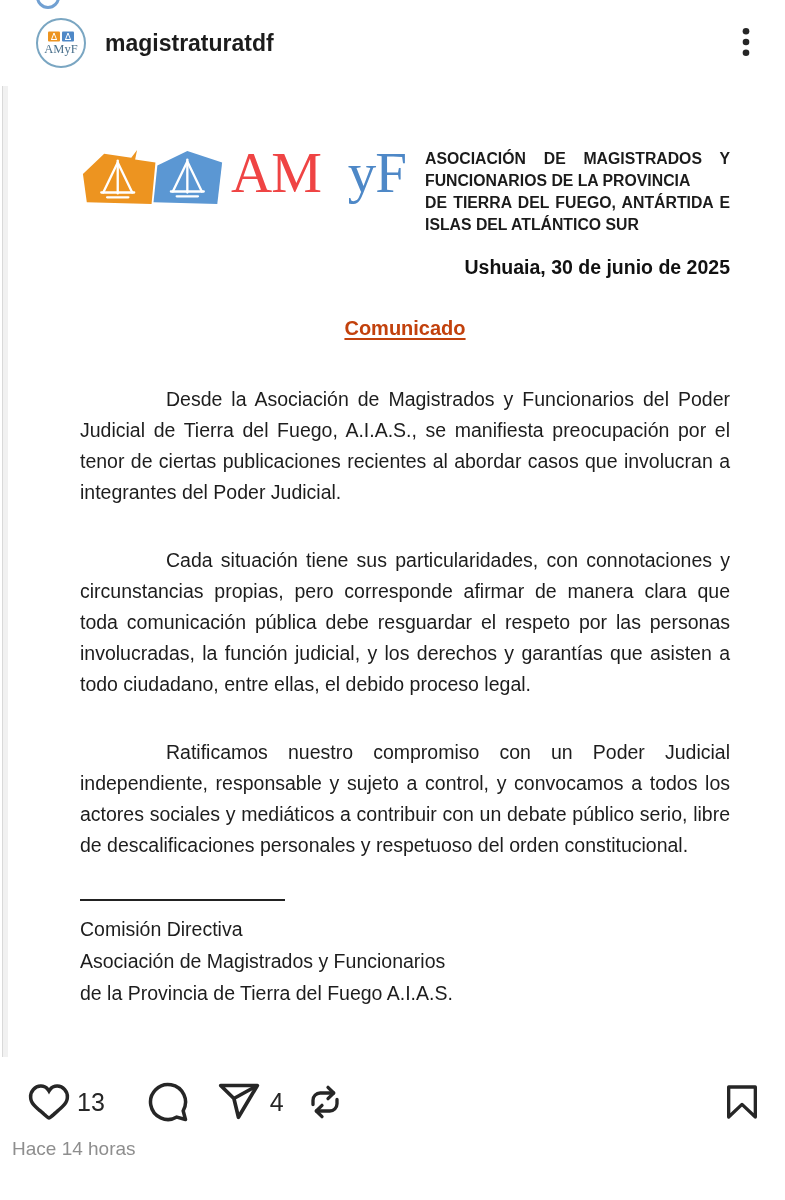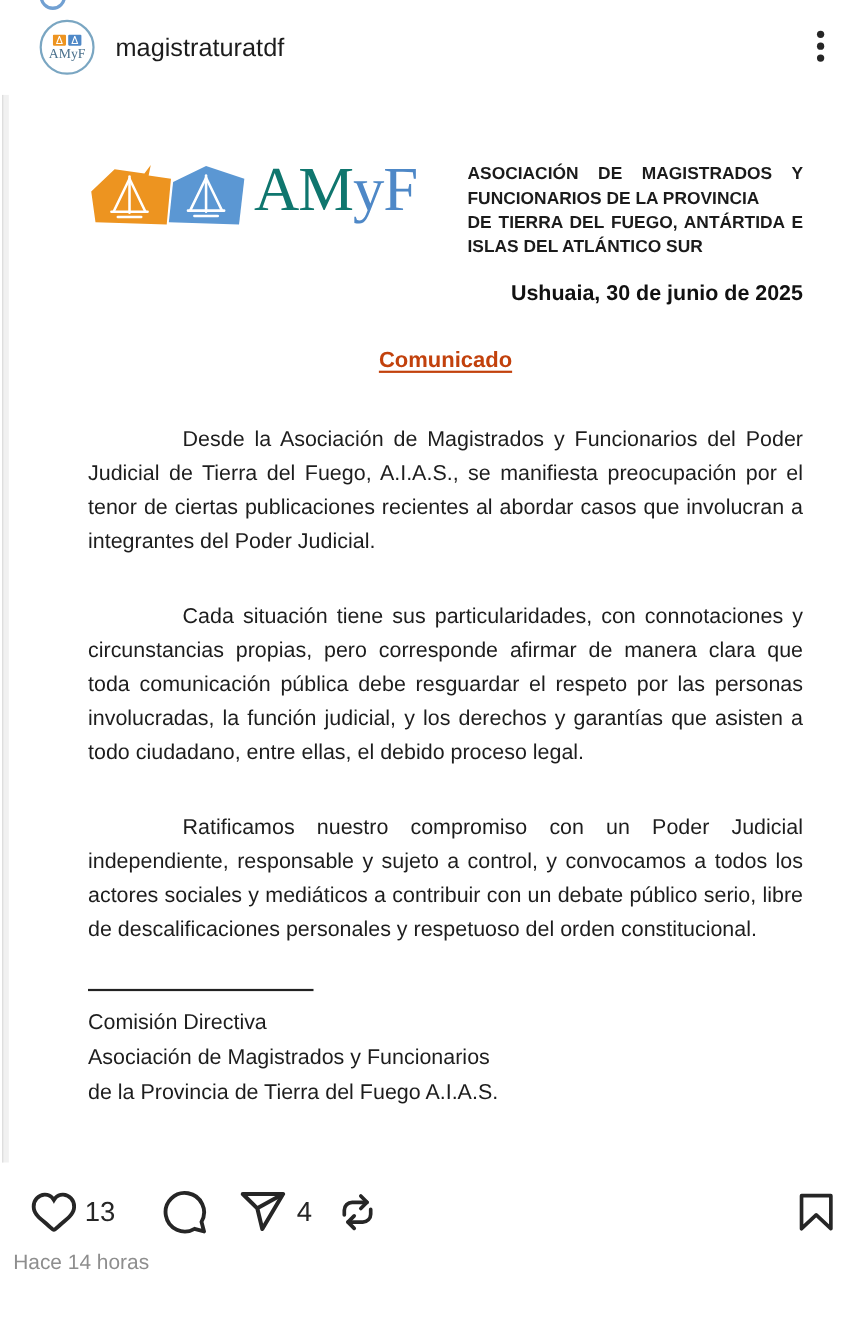--- a/index.html
+++ b/index.html
@@ -10,37 +10,37 @@
   
   .post-header { position:absolute; top:0; left:0; right:0; height:86px;
     display:flex; align-items:center; padding:0 16px 0 36px; background:#fff; z-index:3; }
   .story-remnant { position:absolute; left:36px; top:-15px; width:24px; height:24px;
     border-radius:50%; border:3px solid #4e88c7; opacity:.8; }
   .avatar { width:50px; height:50px; border-radius:50%; border:2px solid #7aa6c2;
     background:#fff; display:flex; flex-direction:column; align-items:center;
     justify-content:center; flex:none; }
   .avatar-marks { margin-bottom:1px; }
   .avatar-word { font-family:"Liberation Serif", serif; font-size:12.5px; color:#4a708c; line-height:12px; }
-  .username { margin-left:19px; font-size:23px; font-weight:400; color:#1c1c1c; flex:1; }
+  .username { margin-left:19px; font-size:23px; font-weight:700; color:#1c1c1c; flex:1; }
   .more-btn { background:none; border:none; cursor:pointer; padding:4px; }
 
   
   .post-image { position:absolute; top:86px; left:0; width:785px; height:971px;
     background:#fff; overflow:hidden; }
   .edge-strip { position:absolute; left:2px; top:0; width:6px; height:100%;
     background:#f1f1f1; border-left:1px solid #d9d9d9; }
   .doc { position:absolute; inset:0; padding:62px 55px 0 80px; color:#1c1c1c; }
 
   .doc-head { display:flex; align-items:flex-start; }
   .logo { display:flex; align-items:flex-start; width:345px; flex:none; }
   .logo-marks { width:147px; height:58px; flex:none; }
   .logo-word { font-family:"Liberation Serif", serif; font-size:57px; line-height:50px;
     margin-left:4px; letter-spacing:-1px; white-space:nowrap; }
-  .logo-orange { color:#0f766e; }
-  .logo-blue { color:#4E88C7; }
+  .logo-orange { color:#ef4444; }
+  .logo-blue { color:#4E88C7;margin-left:27px; }
 
   .org { width:312px; font-weight:700; font-size:15.8px; line-height:22px; color:#1b1b1b; }
   .org-line { text-align:left; }
   .org-line.just { text-align:justify; text-align-last:justify; }
 
   .doc-date { margin-top:20px; text-align:right; font-weight:700; font-size:19.5px; color:#111; }
   .doc-title { margin-top:38px; text-align:center; font-weight:700; font-size:20px; color:#c2410c; }
   .doc-title span { text-decoration:underline; text-underline-offset:3px; }
 
   .para { margin-top:44px; font-size:19.5px; line-height:31px; text-align:justify;

